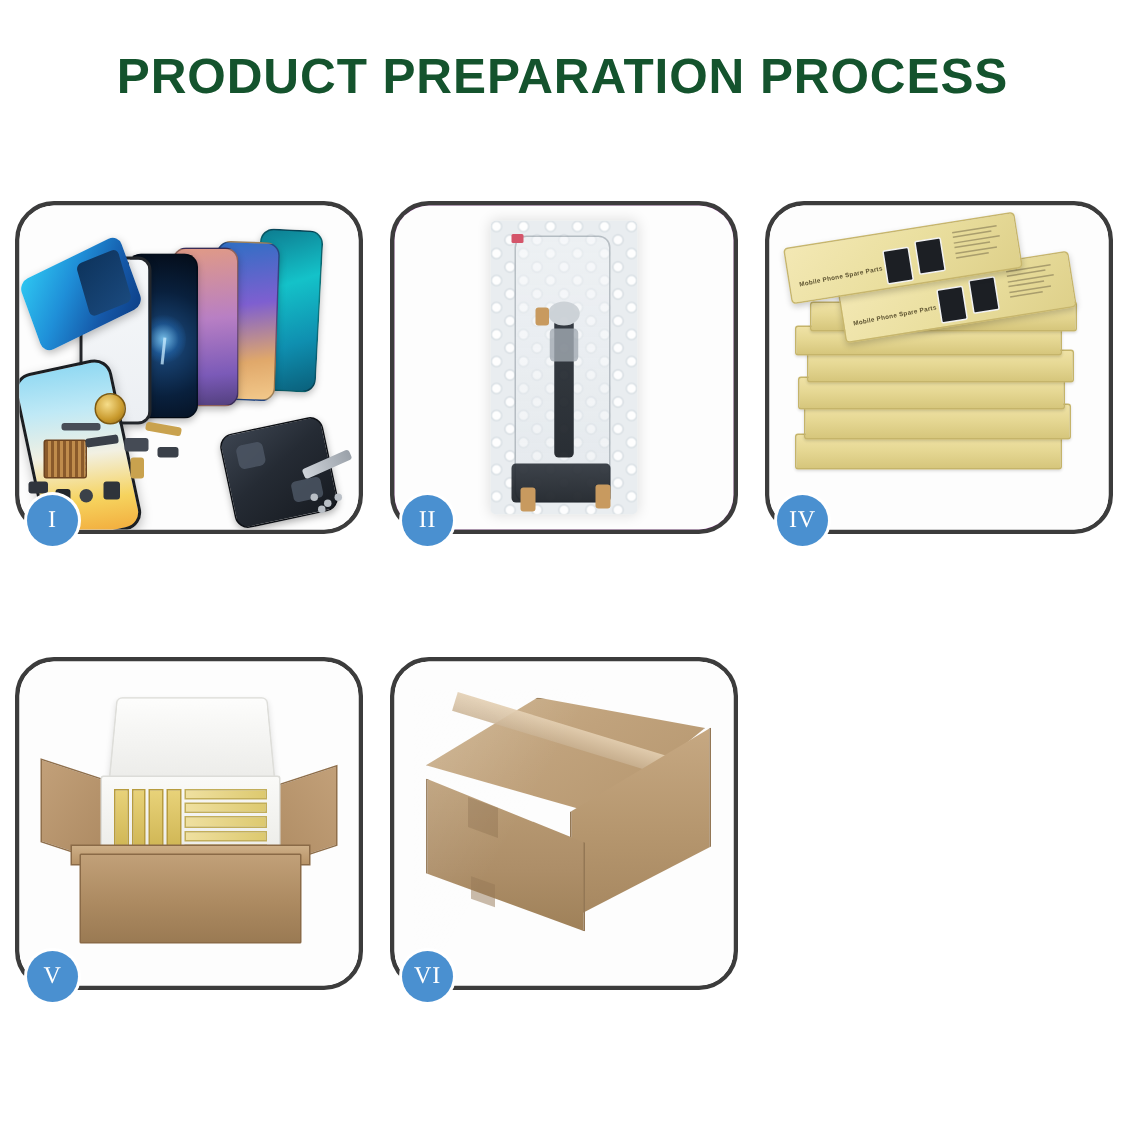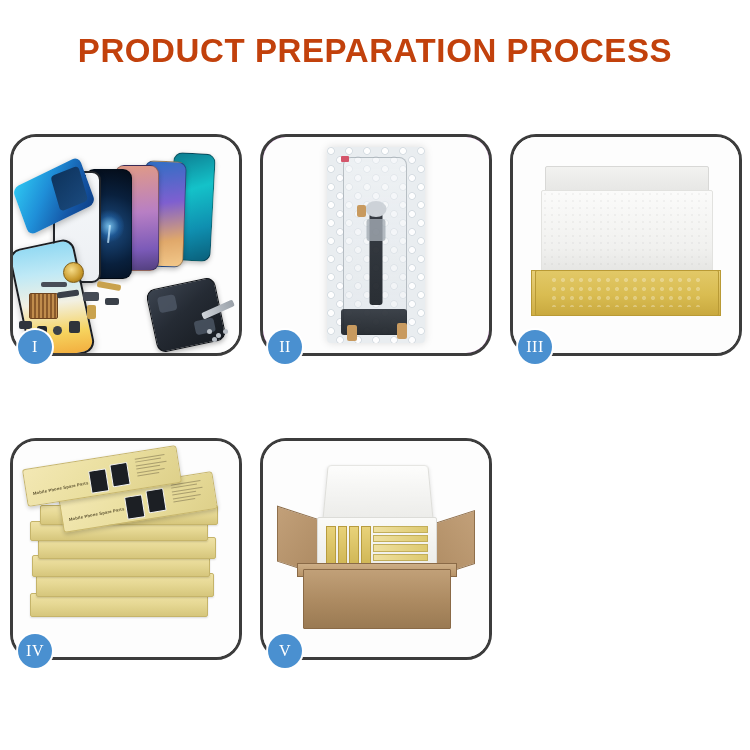--- a/index.html
+++ b/index.html
@@ -19,21 +19,21 @@
   
   .header {
     width: 750px;
     padding-top: 32px;
     text-align: center;
   }
   .page-title {
     font-size: 33px;
     font-weight: 700;
     letter-spacing: 0.6px;
-    color: #c2410c;
+    color: #14532d;
     line-height: 1.15;
     margin: 0;
     white-space: nowrap;
   }
   .page-subtitle {
     font-size: 14.3px;
     font-weight: 400;
     color: #1c1c1c;
     margin: 9px 0 0 0;
     letter-spacing: 0.1px;
@@ -426,36 +426,20 @@
         <div class="flex-cable"></div>
         <div class="ic-strip"></div>
         <div class="tape t1"></div>
         <div class="tape t2"></div>
         <div class="tape t3"></div>
       </div>
     </div>
     <div class="badge">II</div>
   </div>
 
-  <div class="panel p3">
-    <div class="panel-clip">
-      <div class="box3-wrap">
-        <div class="lid-back"></div>
-        <div class="foam-back">
-          <div class="foam-tex"></div>
-        </div>
-        <div class="tray-lipL"></div>
-        <div class="tray-lipR"></div>
-        <div class="tray">
-          <div class="tray-inner"></div>
-        </div>
-      </div>
-    </div>
-    <div class="badge">III</div>
-  </div>
 
   <div class="panel p4">
     <div class="panel-clip">
       <div class="stack">
 
         <div class="kbox" style="left:4px; top:134px; width:176px; height:22px;"></div>
         <div class="kbox" style="left:10px; top:114px; width:176px; height:22px;"></div>
         <div class="kbox" style="left:6px; top:96px; width:176px; height:20px;"></div>
         <div class="kbox" style="left:12px; top:78px; width:176px; height:20px;"></div>
         <div class="kbox" style="left:4px; top:62px; width:176px; height:18px;"></div>
@@ -516,14 +500,28 @@
             </div>
           </div>
         </div>
         <div class="carton-rim"></div>
         <div class="carton-body"></div>
       </div>
     </div>
     <div class="badge">V</div>
   </div>
 
+  <div class="panel p6">
+    <div class="panel-clip">
+      <div class="ship">
+        <div class="s-top"></div>
+        <div class="s-tape"></div>
+        <div class="s-side"></div>
+        <div class="s-front"></div>
+        <div class="s-label"></div>
+        <div class="s-label2"></div>
+        <div class="s-wrap"></div>
+      </div>
+    </div>
+    <div class="badge">VI</div>
+  </div>
 
 </div>
 
 </body></html>

